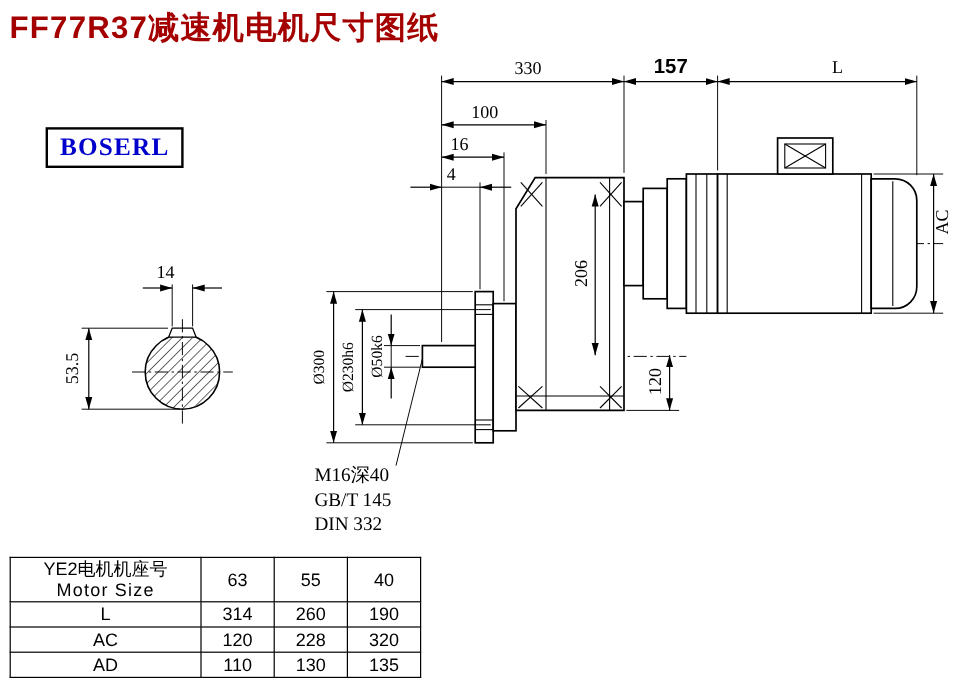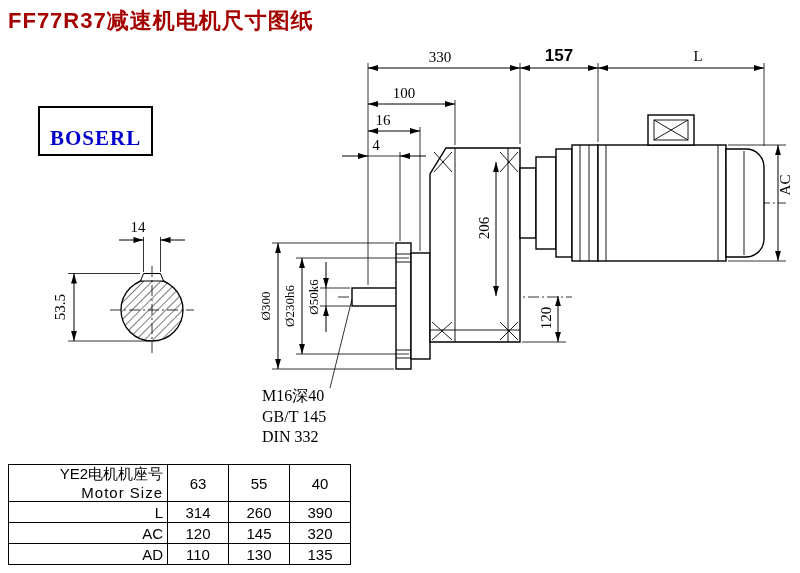--- a/index.html
+++ b/index.html
@@ -1,47 +1,47 @@
 <!DOCTYPE html>
 <html><head>
 <meta charset="utf-8">
 <style>
   html,body{margin:0;padding:0;}
   body{
     width:800px;height:573px;position:relative;background:#fff;overflow:hidden;
     font-family:"Liberation Sans",sans-serif;color:#000;
   }
   .title{
-    position:absolute;left:8px;top:6px;font-size:22px;font-weight:bold;
+    position:absolute;left:8px;top:6px;font-size:26px;font-weight:bold;
     color:#a40000;letter-spacing:1px;white-space:nowrap;
   }
   .logo{
     position:absolute;left:38px;top:106px;border:2px solid #000;background:#fff;
     font-family:"Liberation Serif",serif;font-weight:bold;font-size:21px;
-    color:#0000cc;padding:18px 10px 3px 10px;letter-spacing:1px;
+    color:#0000cc;padding:2px 10px 3px 10px;letter-spacing:1px;
   }
   svg.drawing{position:absolute;left:0;top:0;}
   .dimt{font-family:"Liberation Serif",serif;font-size:15px;fill:#000;}
   .dimS{font-family:"Liberation Serif",serif;font-size:13px;fill:#000;}
   .dimB{font-family:"Liberation Sans",sans-serif;font-size:17px;font-weight:bold;fill:#000;}
   .note{font-family:"Liberation Serif",serif;font-size:16px;fill:#000;}
   .ext{stroke:#000;stroke-width:0.8;fill:none;}
   .dim{stroke:#000;stroke-width:1;fill:none;}
   .cl{stroke:#000;stroke-width:0.8;fill:none;stroke-dasharray:11 3 2 3;}
   .o{fill:#fff;stroke:#000;stroke-width:1.4;}
   .o2{fill:none;stroke:#000;stroke-width:0.9;}
   table.spec{
     position:absolute;left:8px;top:464px;border-collapse:collapse;
     font-size:15px;background:#fff;
   }
   table.spec td{
     border:1px solid #000;text-align:center;padding:0 4px;height:20px;
     min-width:52px;
   }
-  table.spec td.c0{width:150px;text-align:right;}
+  table.spec td.c0{width:150px;}
   table.spec .ms{letter-spacing:1px;}
 </style>
 </head>
 <body>
 
 <div class="title">FF77R37减速机电机尺寸图纸</div>
 <div class="logo">BOSERL</div>
 
 <svg class="drawing" width="800" height="573" viewBox="0 0 800 573" xmlns="http://www.w3.org/2000/svg">
   <defs>
@@ -193,26 +193,26 @@
       <div class="ms">Motor Size</div>
     </td>
     <td>63</td>
     <td>55</td>
     <td>40</td>
   </tr>
   <tr>
     <td class="c0">L</td>
     <td>314</td>
     <td>260</td>
-    <td>390</td>
+    <td>190</td>
   </tr>
   <tr>
     <td class="c0">AC</td>
     <td>120</td>
-    <td>145</td>
+    <td>228</td>
     <td>320</td>
   </tr>
   <tr>
     <td class="c0">AD</td>
     <td>110</td>
     <td>130</td>
     <td>135</td>
   </tr>
 </tbody>
   </table>

